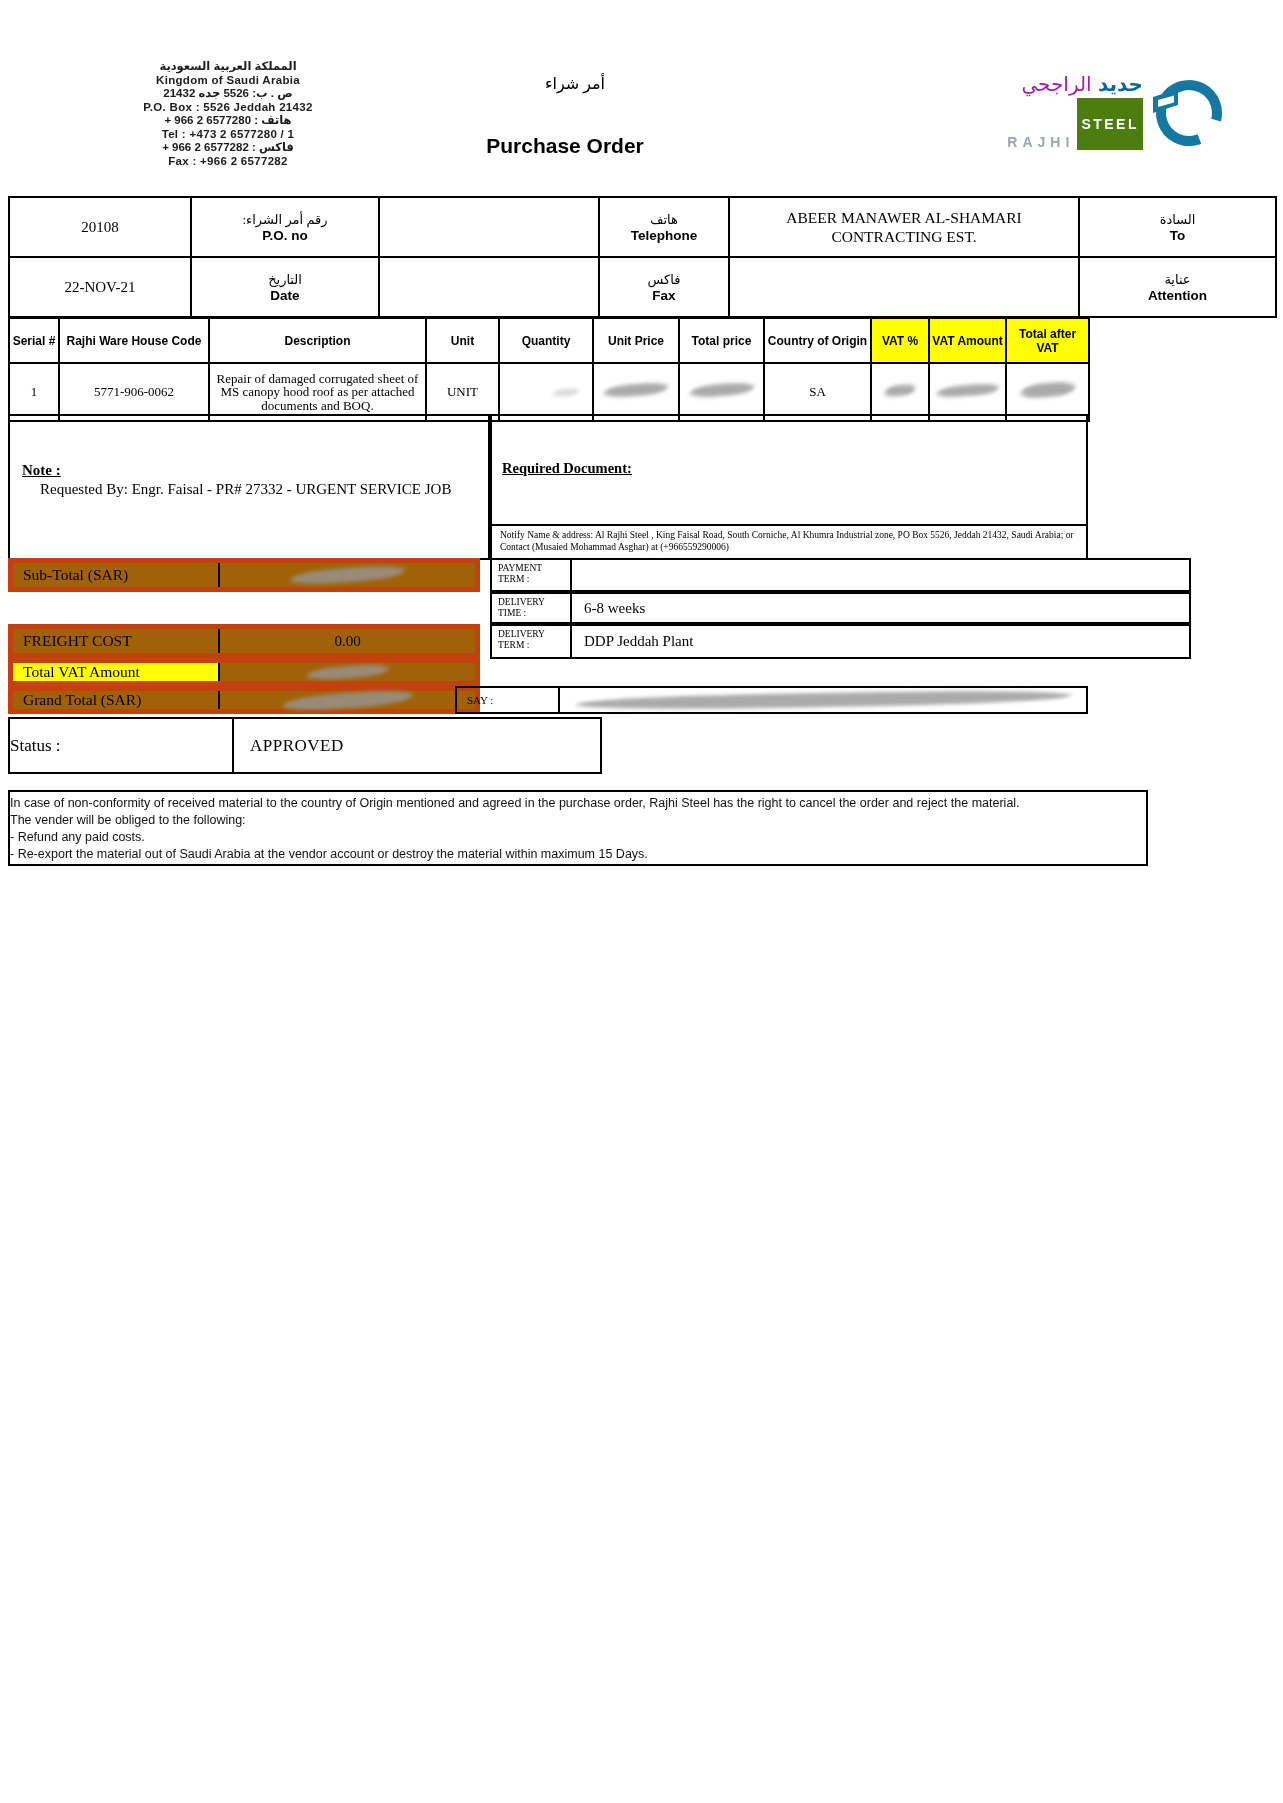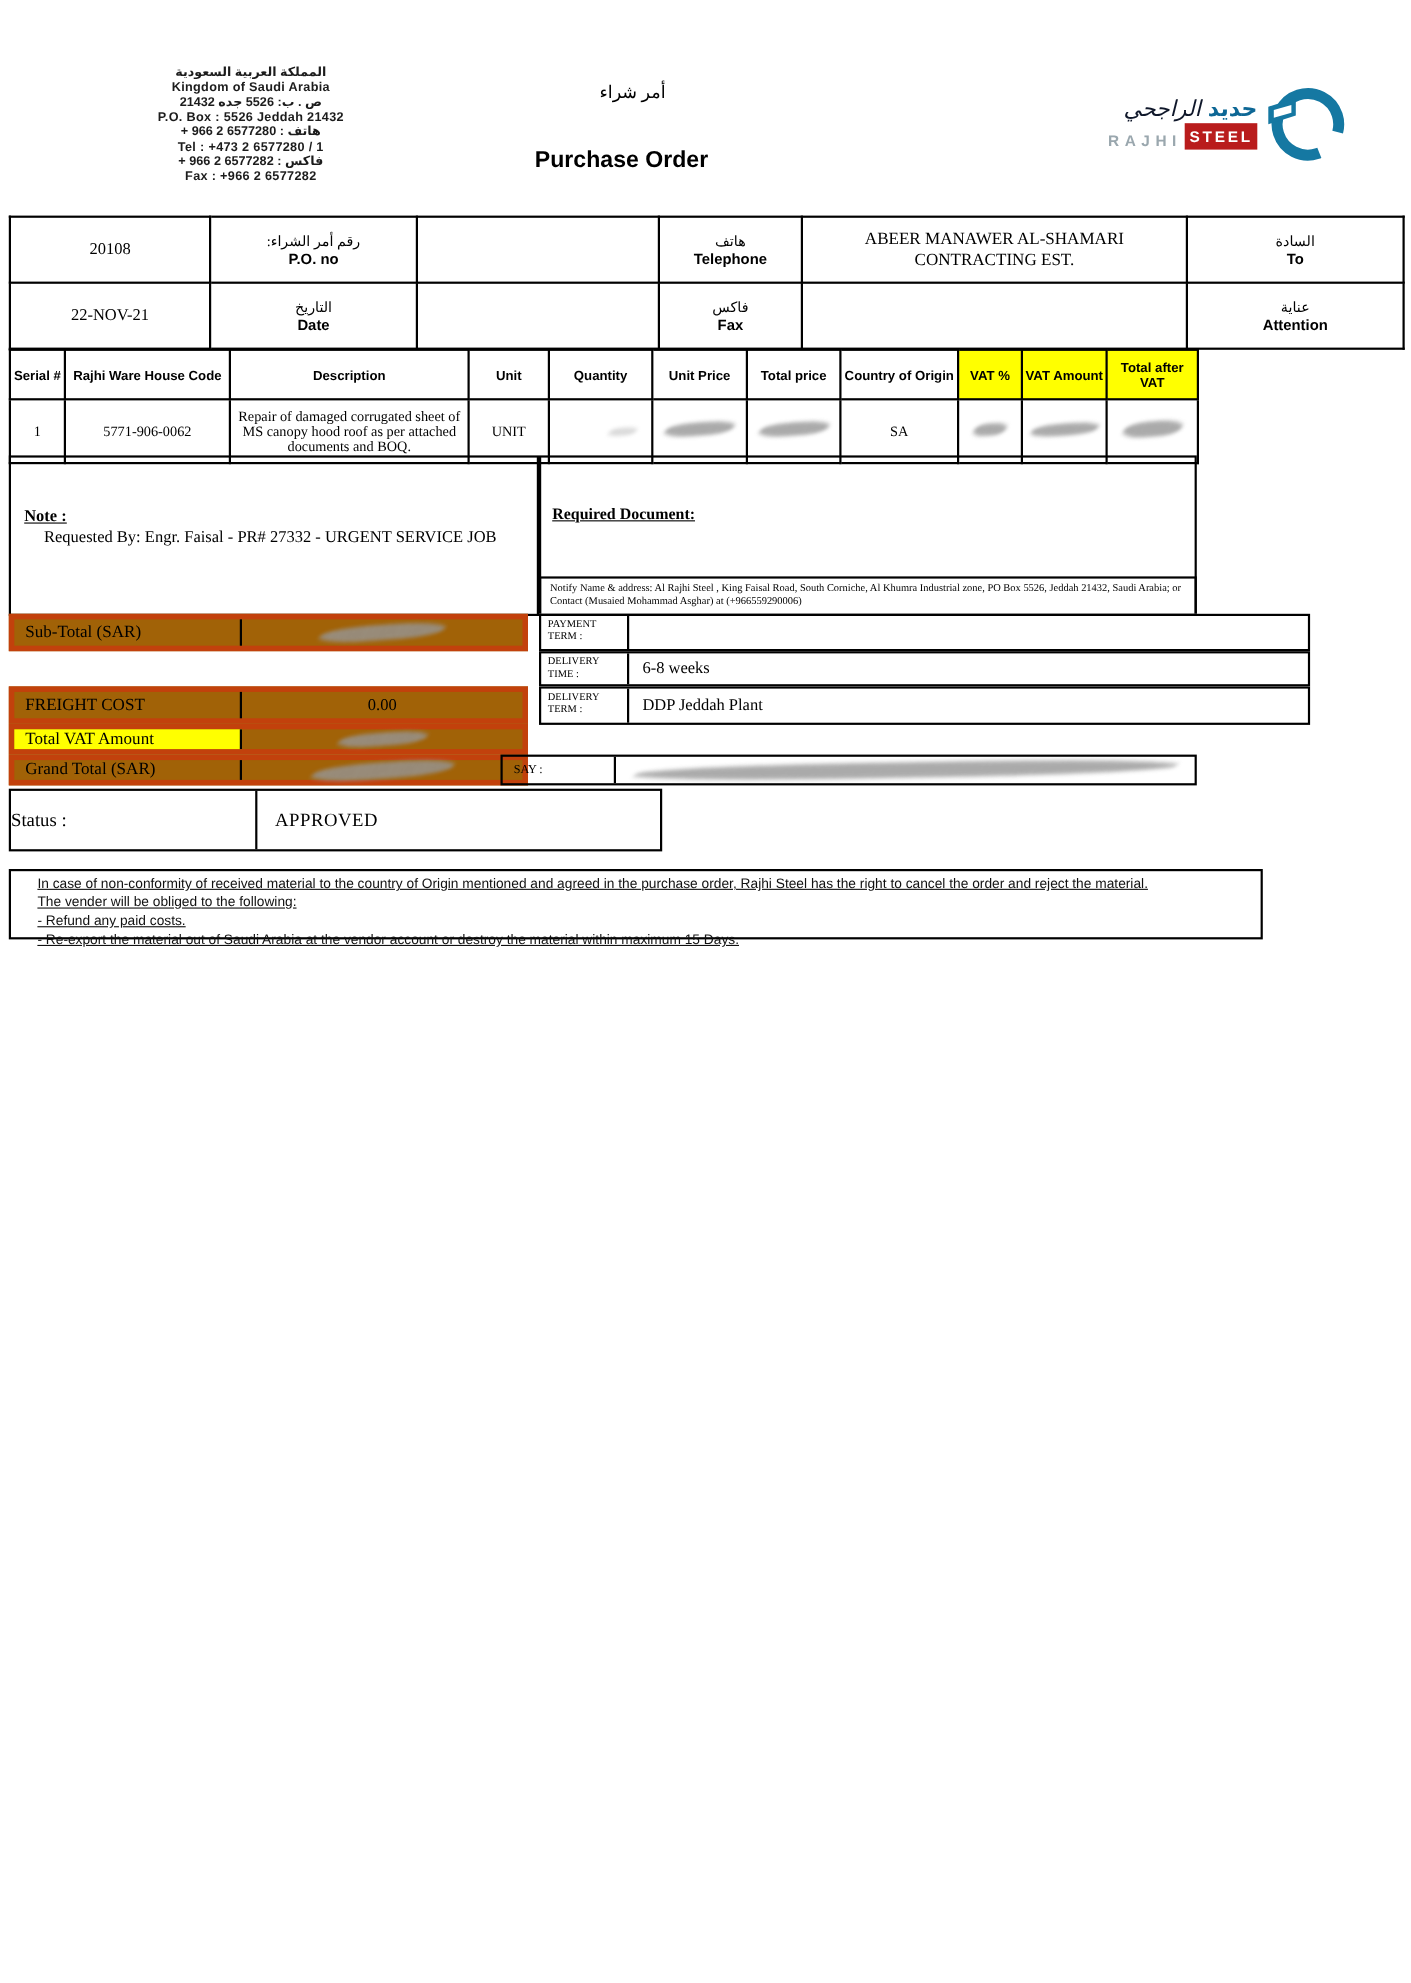--- a/index.html
+++ b/index.html
@@ -18,25 +18,25 @@
   .title-en { position:absolute; left:415px; top:134px; width:300px; text-align:center;
     font-family:"Liberation Sans","DejaVu Sans",sans-serif; font-weight:bold; font-size:21px; }
 
   
   .logo { position:absolute; left:1000px; top:62px; width:230px; height:98px;
     display:flex; align-items:center; justify-content:flex-end; gap:5px; }
   .logo-text { text-align:right; }
   .logo-ar { direction:rtl; font-size:20px; line-height:24px; white-space:nowrap;
     font-family:"DejaVu Sans",sans-serif; }
   .hadid { color:#0d6795; font-weight:bold; }
-  .rajhi-ar { color:#0f172a;font-style:italic; }
+  .rajhi-ar { color:#a21caf; }
   .logo-en { display:flex; justify-content:flex-end; align-items:flex-end; margin-top:2px;
     font-family:"Liberation Sans","DejaVu Sans",sans-serif; font-weight:bold; font-size:14px; }
   .rajhi-en { color:#9aa7ae; letter-spacing:5px; margin-right:3px; }
-  .steel-en { background:#b91c1c; color:#fff; letter-spacing:2.5px; padding:4px 4px; }
+  .steel-en { background:#4d7c0f; color:#fff; letter-spacing:2.5px; padding:18px 4px; }
 
   
   table.info { position:absolute; left:8px; top:196px; width:1267px;
     border-collapse:collapse; table-layout:fixed; }
   table.info td { border:2px solid #000; height:58px; text-align:center;
     vertical-align:middle; padding:0 4px; overflow:hidden; }
   .val  { font-size:15px; }
   .val2 { font-size:15.5px; line-height:19px; }
   .lbl-ar { font-size:13px; direction:rtl; line-height:17px; }
   .lbl-en { font-family:"Liberation Sans","DejaVu Sans",sans-serif; font-weight:bold;
@@ -83,23 +83,23 @@
     padding-left:10px; font-size:11px; box-sizing:border-box; }
   .say-row .sval { flex:1; display:flex; align-items:center; justify-content:center; }
 
   .status-row { position:absolute; left:8px; top:717px; width:594px; height:57px; display:flex;
     border:2px solid #000; box-sizing:border-box; }
   .status-row .lab { width:224px; border-right:2px solid #000; display:flex; align-items:center;
     padding-left:0; font-size:17px; box-sizing:border-box; }
   .status-row .valcell { flex:1; display:flex; align-items:center; padding-left:16px;
     font-size:17px; letter-spacing:.5px; }
 
-  .footer-box { left:8px; top:790px; width:1140px; height:64px; padding:3px 24px;
+  .footer-box { left:8px; top:790px; width:1140px; height:76px; padding:3px 0;
     font-family:"Liberation Sans","DejaVu Sans",sans-serif; font-size:12.5px;
-    line-height:17px; color:#111;text-decoration:underline; }
+    line-height:17px; color:#111; }
 
   
   .smudge { display:inline-block;
     background:repeating-linear-gradient(100deg,#6f6f6f 0px,#ababab 2px,#7d7d7d 4px,#c4c4c4 6px);
     filter:blur(2px); border-radius:40%/50%; transform:rotate(-4deg) skewX(-22deg); opacity:.8; }
   .smudge.light { opacity:.35; }
 </style>
 </head>
 <body>
 

